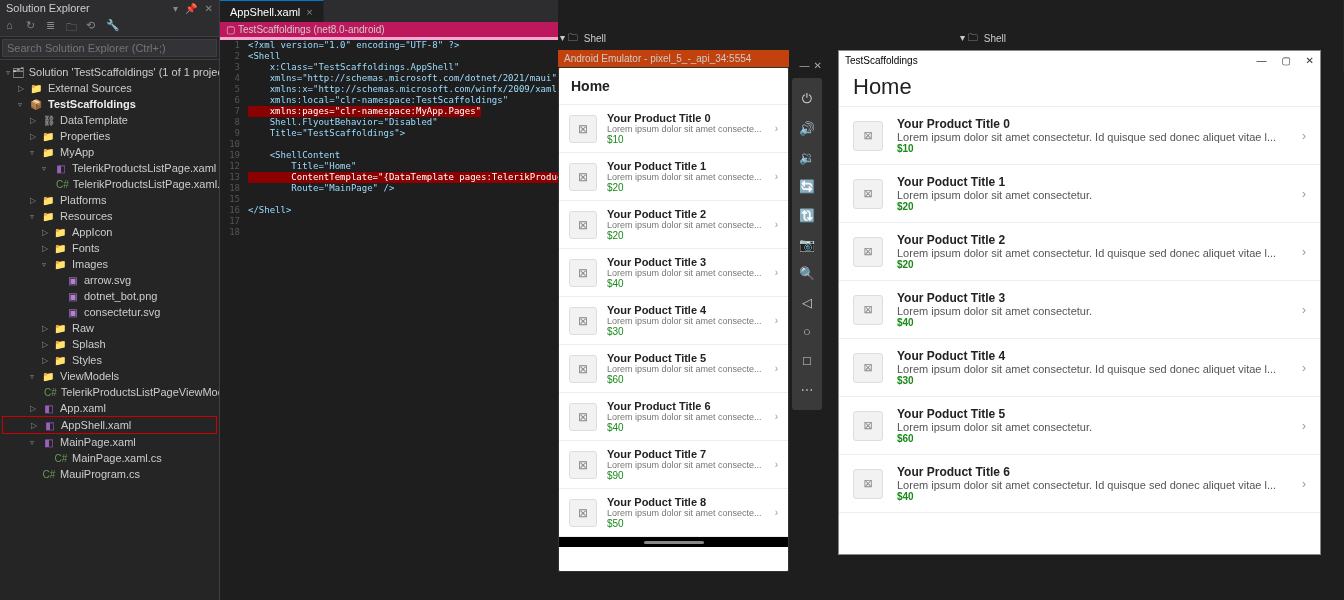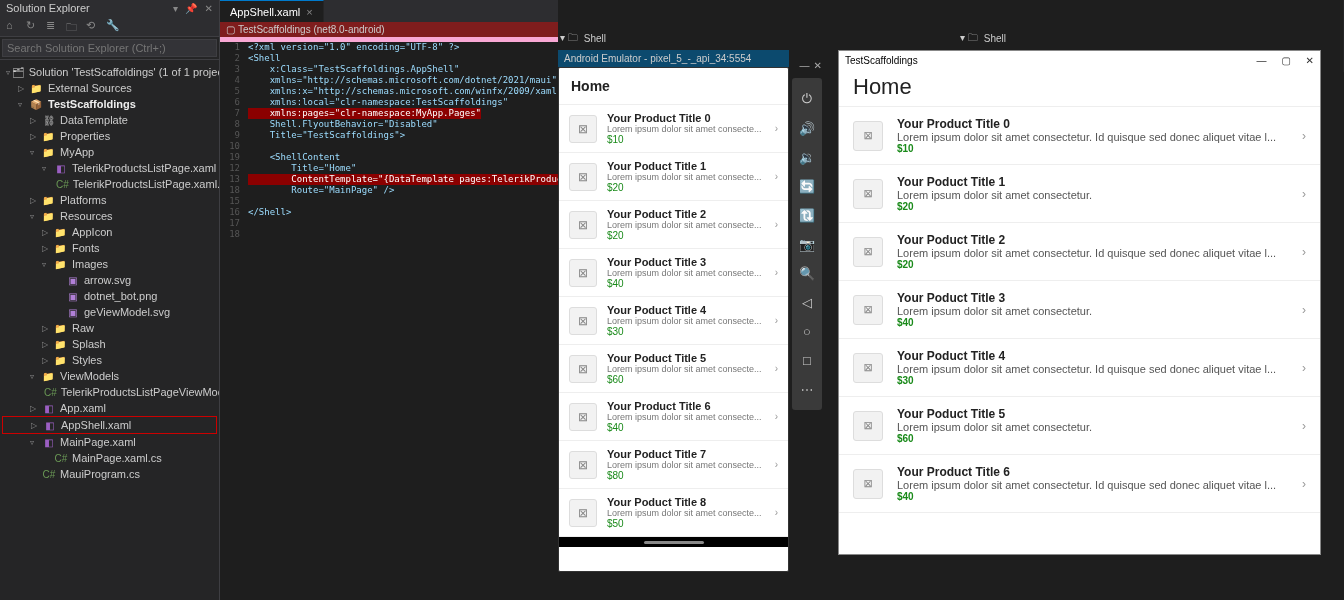--- a/index.html
+++ b/index.html
@@ -103,26 +103,26 @@
     display: flex; align-items: center;
   }
   .ed-tab.active {
     background: #1e1e1e;
     color: #fff;
     border-top: 1px solid #007acc;
   }
   .ed-tab .x { margin-left: 6px; color: #888; }
   #editor-sub {
     display: flex;
-    background: #7f1d1d;
+    background: #be185d;
     padding: 2px 6px;
     font-size: 10px;
     color: #ccc;
     gap: 10px;
-    border-bottom: 5px solid #f9a8d4;
+    border-bottom: 3px solid #f9a8d4;
   }
   #code {
     position: relative;
     padding-left: 28px;
     font-family: Consolas, monospace;
     font-size: 9px;
     line-height: 11px;
   }
   #code .gutter {
     position: absolute;
@@ -137,21 +137,21 @@
   #code pre { color: #9cdcfe; white-space: pre; }
   .code-line.hl-red { background: #8b0000; color: #fff; display: inline-block;}
   
   #emulator-shell {
     position: absolute;
     left: 558px; top: 50px;
     width: 231px;
     height: 530px;
   }
   #emulator-title {
-    background: #0c4a6e;
+    background: #c2410c;
     color: #ccc;
     font-size: 10px;
     padding: 3px 6px;
   }
   #emulator-screen {
     background: #fff;
     width: 231px;
     height: 505px;
     border: 1px solid #333;
     border-radius: 2px;
@@ -390,21 +390,21 @@
           <span class="txt">arrow.svg</span>
         </div>
         <div class="tree-row ind-4">
           <span class="arrow"></span>
           <span class="ico svg-ico">▣</span>
           <span class="txt">dotnet_bot.png</span>
         </div>
         <div class="tree-row ind-4">
           <span class="arrow"></span>
           <span class="ico svg-ico">▣</span>
-          <span class="txt">geViewModel.svg</span>
+          <span class="txt">consectetur.svg</span>
         </div>
         <div class="tree-row ind-3">
           <span class="arrow">▷</span>
           <span class="ico fold-ico">📁</span>
           <span class="txt">Raw</span>
         </div>
         <div class="tree-row ind-3">
           <span class="arrow">▷</span>
           <span class="ico fold-ico">📁</span>
           <span class="txt">Splash</span>
@@ -581,21 +581,21 @@
             <div class="desc">Lorem ipsum dolor sit amet consecte...</div>
             <div class="price">$40</div>
           </div>
           <div class="chev">›</div>
         </div>
         <div class="prod-row">
           <div class="thumb">⊠</div>
           <div class="info">
             <div class="title">Your Poduct Title 7</div>
             <div class="desc">Lorem ipsum dolor sit amet consecte...</div>
-            <div class="price">$80</div>
+            <div class="price">$90</div>
           </div>
           <div class="chev">›</div>
         </div>
         <div class="prod-row">
           <div class="thumb">⊠</div>
           <div class="info">
             <div class="title">Your Poduct Title 8</div>
             <div class="desc">Lorem ipsum dolor sit amet consecte...</div>
             <div class="price">$50</div>
           </div>

